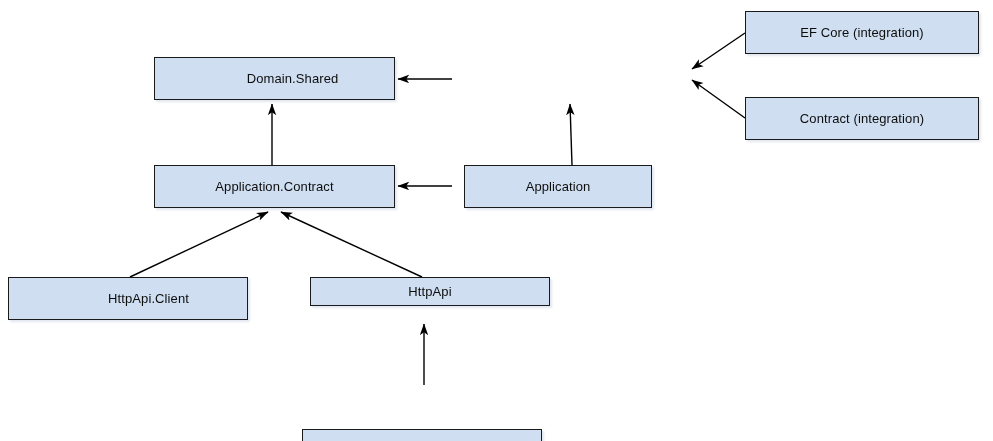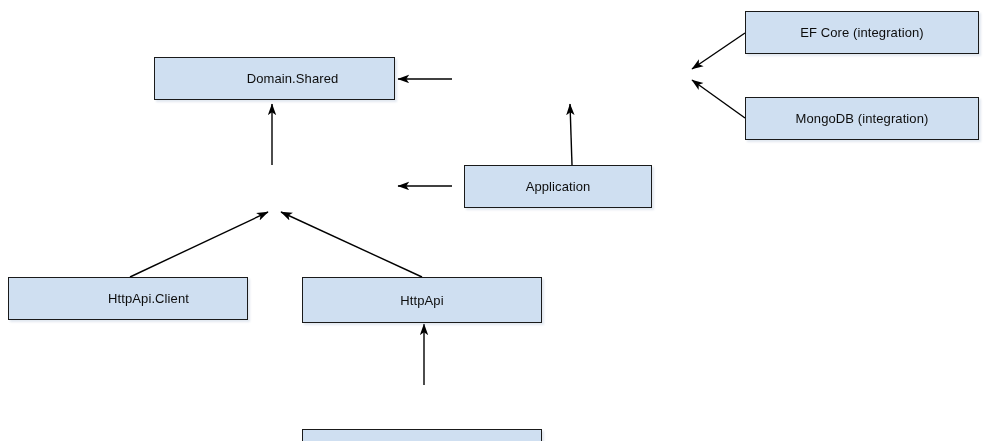--- a/index.html
+++ b/index.html
@@ -79,33 +79,36 @@
   <div class="node" style="left:154px; top:57px; width:241px; height:43px;padding-left:36px;">
     <span class="node-label">Domain.Shared</span>
   </div>
 
 
   <div class="node" style="left:745px; top:11px; width:234px; height:43px;">
     <span class="node-label">EF Core (integration)</span>
   </div>
 
   <div class="node" style="left:745px; top:97px; width:234px; height:43px;">
-    <span class="node-label">MongoDB (integration)</span>
+    <span class="node-label">Contract (integration)</span>
   </div>
 
+  <div class="node" style="left:154px; top:165px; width:241px; height:43px;">
+    <span class="node-label">Application.Contract</span>
+  </div>
 
   <div class="node" style="left:464px; top:165px; width:188px; height:43px;">
     <span class="node-label">Application</span>
   </div>
 
   <div class="node" style="left:8px; top:277px; width:240px; height:43px;padding-left:41px;">
     <span class="node-label">HttpApi.Client</span>
   </div>
 
-  <div class="node" style="left:302px; top:277px; width:240px; height:46px;">
+  <div class="node" style="left:310px; top:277px; width:240px; height:29px;">
     <span class="node-label">HttpApi</span>
   </div>
 
   <div class="node" style="left:302px; top:385px; width:240px; height:43px;margin-top:44px;">
     <span class="node-label">Web</span>
   </div>
 
 </div>
 
 </body></html>

